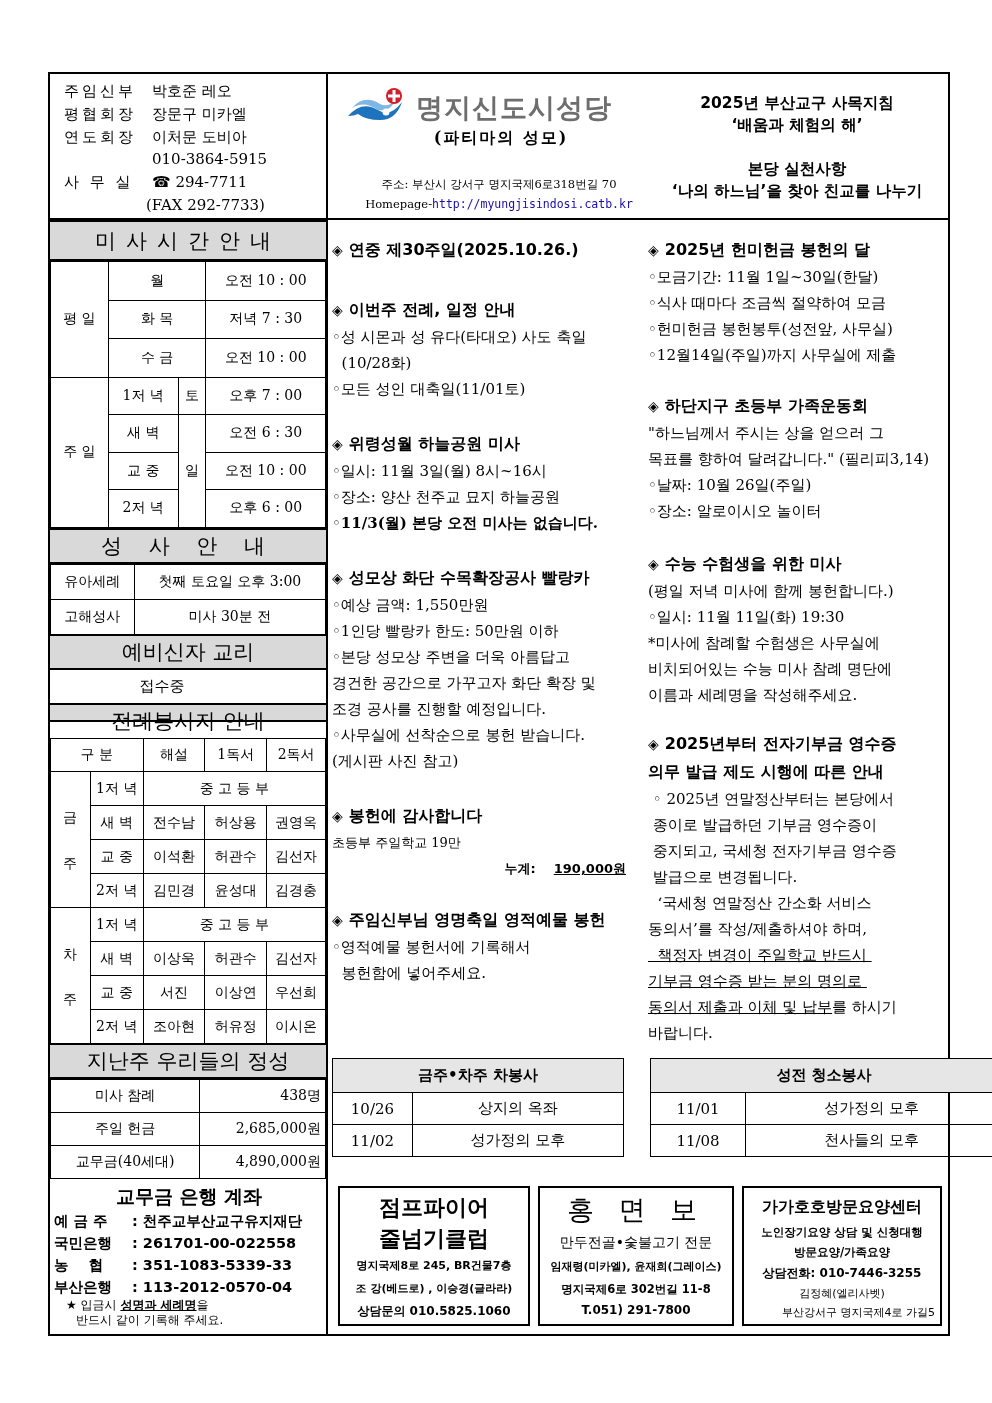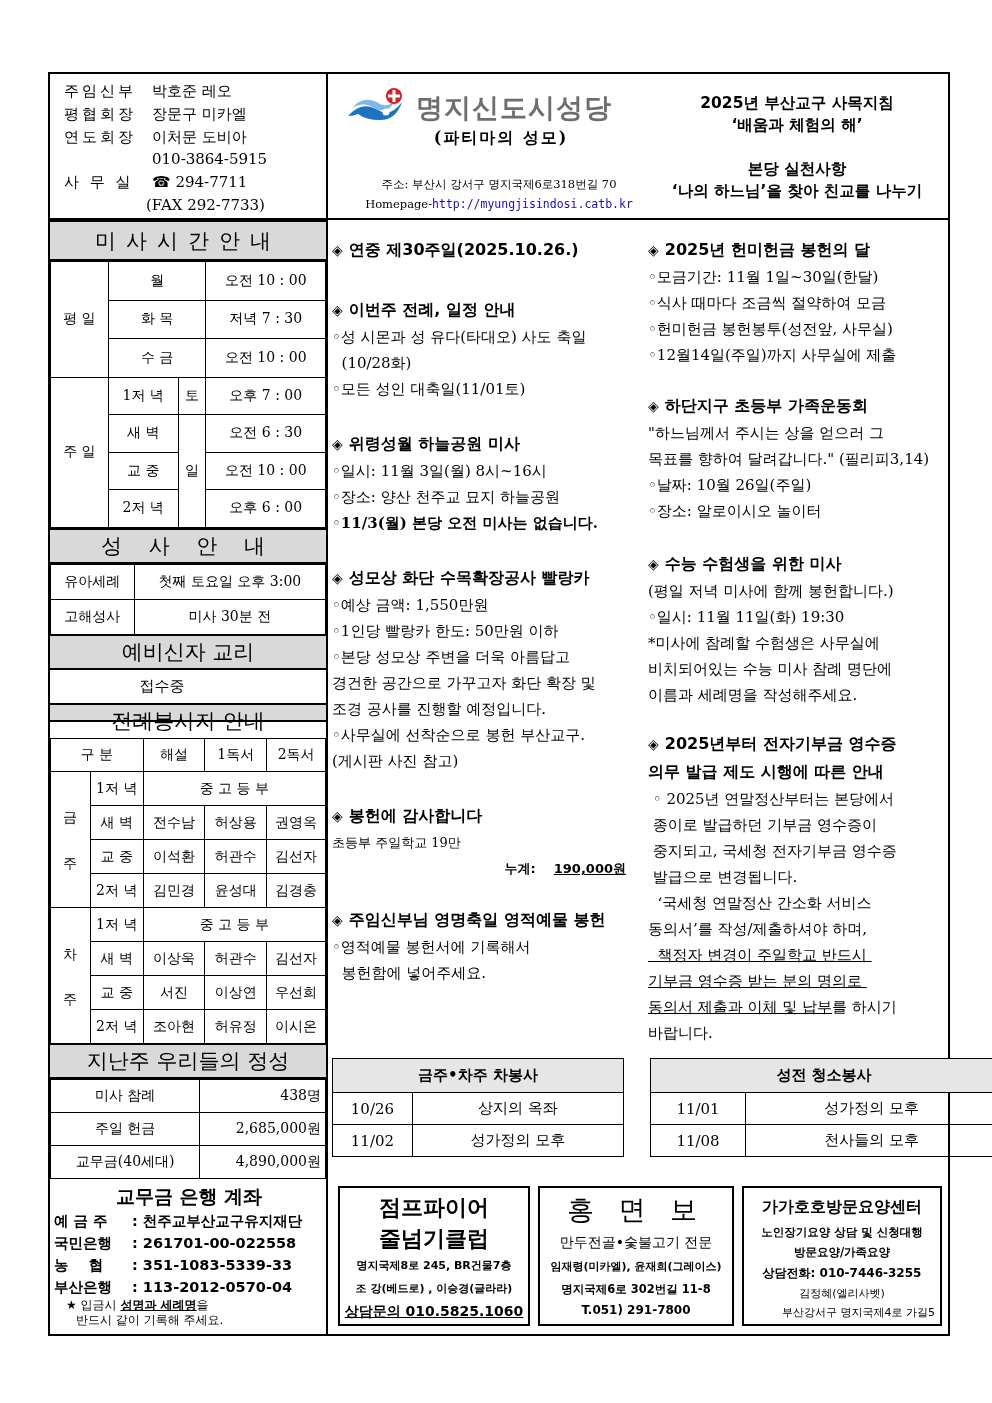--- a/index.html
+++ b/index.html
@@ -283,21 +283,21 @@
     <div class="li">◦일시: 11월 3일(월) 8시~16시</div>
     <div class="li">◦장소: 양산 천주교 묘지 하늘공원</div>
     <div class="li b">◦11/3(월) 본당 오전 미사는 없습니다.</div>
     <div style="height:28px"></div>
     <div class="sec-title"><span class="dia">◈</span><span>성모상 화단 수목확장공사 빨랑카</span></div>
     <div class="li">◦예상 금액: 1,550만원</div>
     <div class="li">◦1인당 빨랑카 한도: 50만원 이하</div>
     <div class="li">◦본당 성모상 주변을 더욱 아름답고</div>
     <div class="li">경건한 공간으로 가꾸고자 화단 확장 및</div>
     <div class="li">조경 공사를 진행할 예정입니다.</div>
-    <div class="li">◦사무실에 선착순으로 봉헌 부산교구.</div>
+    <div class="li">◦사무실에 선착순으로 봉헌 받습니다.</div>
     <div class="li">(게시판 사진 참고)</div>
     <div style="height:28px"></div>
     <div class="sec-title"><span class="dia">◈</span><span>봉헌에 감사합니다</span></div>
     <div class="li" style="font-size:13px;">초등부 주일학교 19만</div>
     <div style="text-align:right; padding-right:18px; font-family:'DejaVu Sans',sans-serif; font-weight:bold; font-size:13px;"><span>누계:</span><span class="ul" style="padding-left:18px;">190,000원</span></div>
     <div style="height:24px"></div>
     <div class="sec-title"><span class="dia">◈</span><span>주임신부님 영명축일 영적예물 봉헌</span></div>
     <div class="li">◦영적예물 봉헌서에 기록해서</div>
     <div class="li" style="white-space:pre">  봉헌함에 넣어주세요.</div>
   </div>
@@ -374,21 +374,21 @@
           <td>천사들의 모후</td>
         </tr>
   </tbody>
     </table>
 
   <div class="ad" style="left:288px; top:1112px; width:192px; height:140px;">
     <div style="font-size:22px; line-height:31px; margin-top:4px;">점프파이어</div>
     <div style="font-size:22px; line-height:31px;">줄넘기클럽</div>
     <div style="font-size:11px; line-height:24px;">명지국제8로 245, BR건물7층</div>
     <div style="font-size:11px; line-height:22px;">조 강(베드로) , 이승경(글라라)</div>
-    <div style="font-size:14px; line-height:22px;text-decoration:underline;">상담문의 010.5825.1060</div>
+    <div style="font-size:12px; line-height:22px;">상담문의 010.5825.1060</div>
   </div>
 
   <div class="ad" style="left:488px; top:1112px; width:196px; height:140px;">
     <div style="font-size:27px; line-height:36px; margin-top:4px; letter-spacing:8px; font-weight:normal; font-family:'DejaVu Serif',serif;">홍 면 보</div>
     <div style="font-size:14px; line-height:28px; font-weight:normal;">만두전골•숯불고기 전문</div>
     <div style="font-size:11px; line-height:22px;">임재령(미카엘), 윤재희(그레이스)</div>
     <div style="font-size:11.5px; line-height:22px;">명지국제6로 302번길 11-8</div>
     <div style="font-size:12px; line-height:20px;">T.051) 291-7800</div>
   </div>
 

